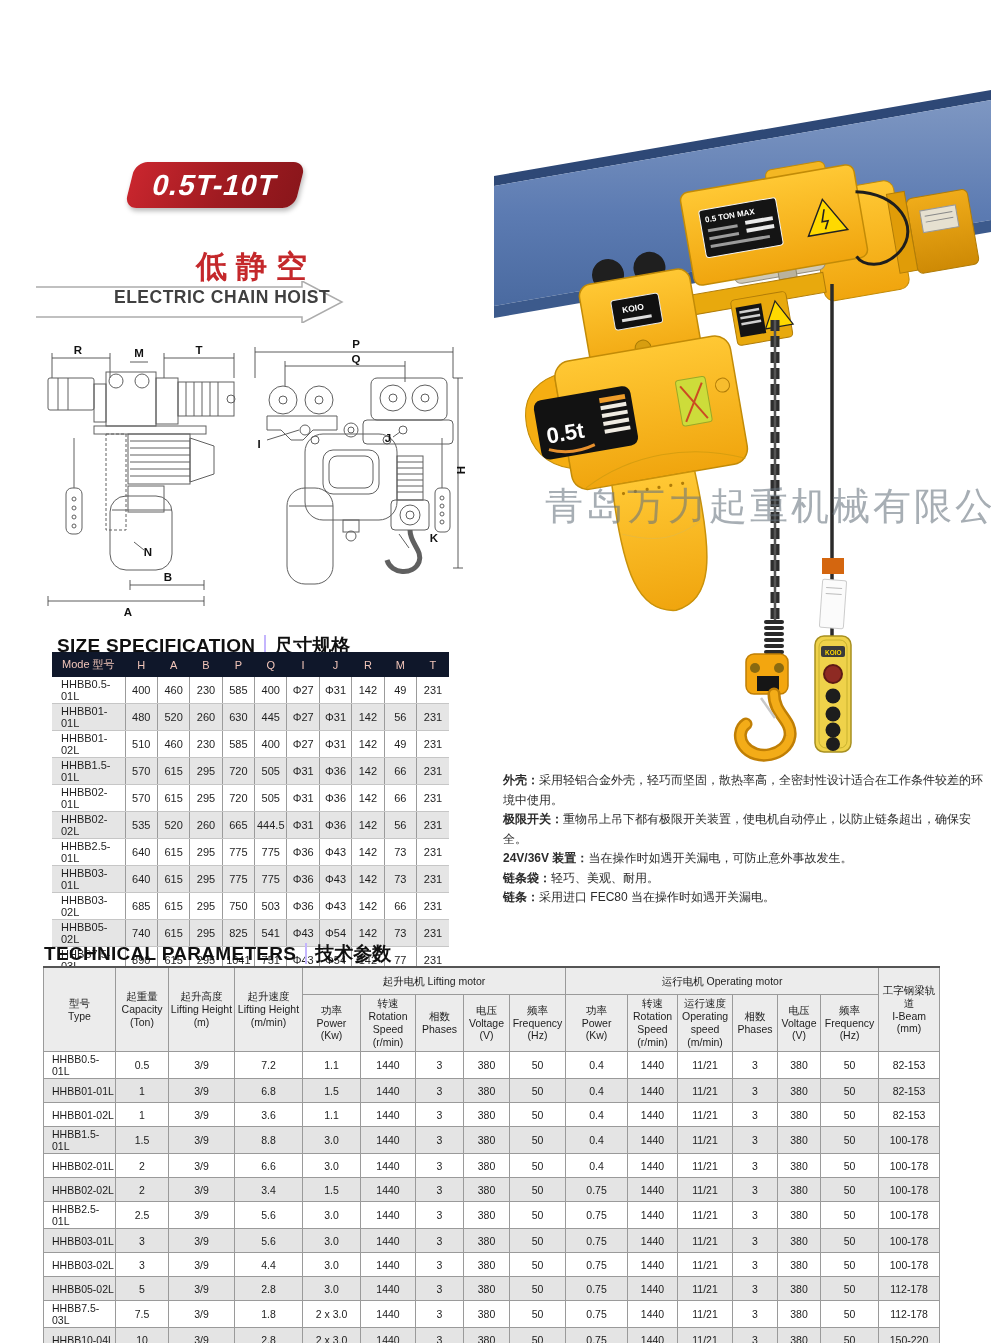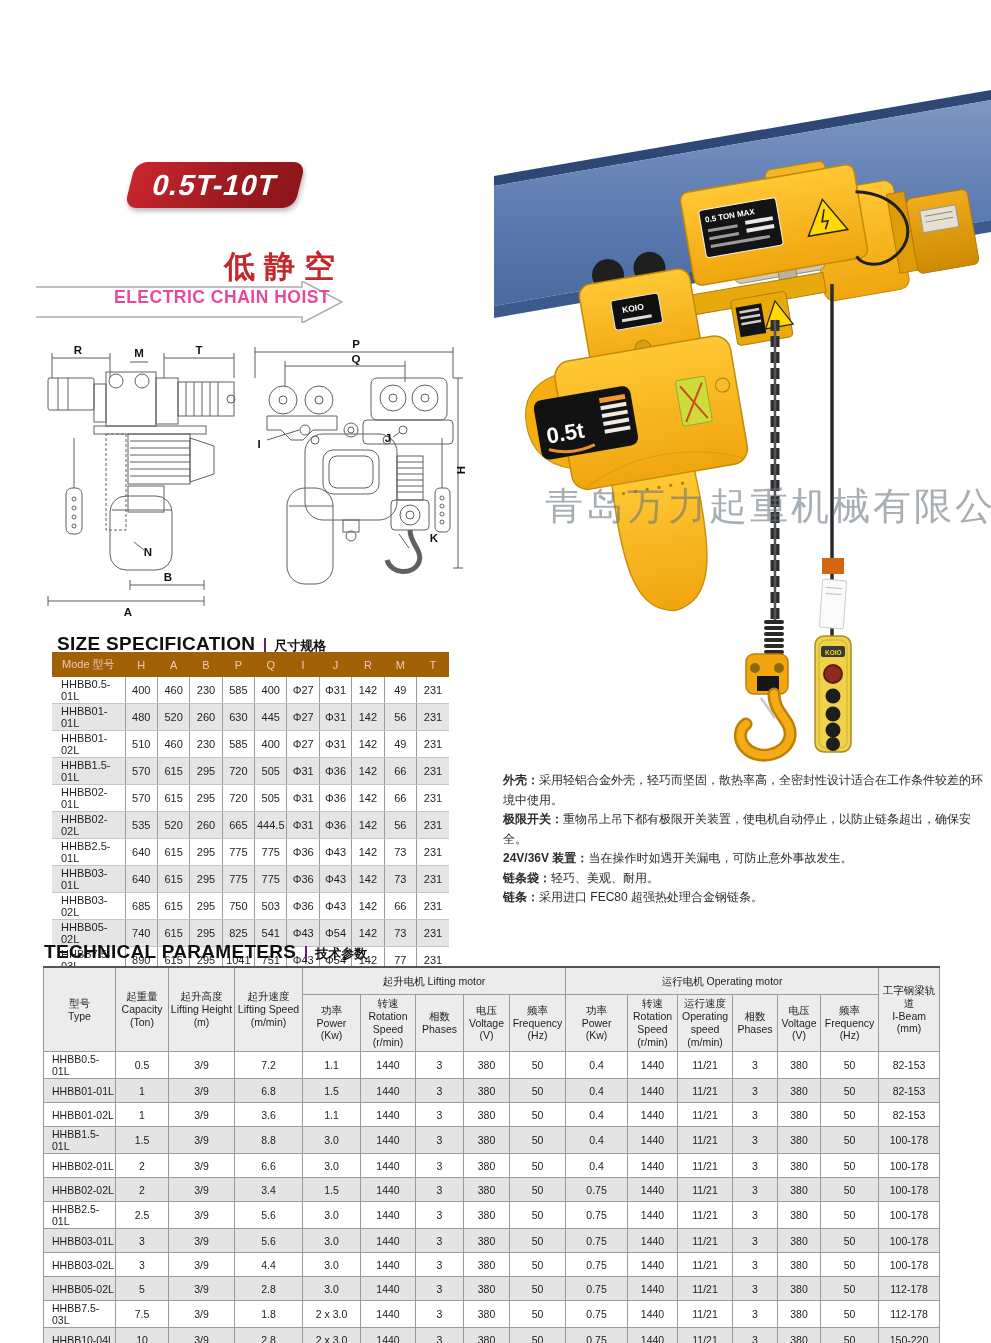--- a/index.html
+++ b/index.html
@@ -6,40 +6,40 @@
   .page{position:relative;width:991px;height:1343px;background:#fff;overflow:hidden;
         font-family:"Liberation Sans", sans-serif;color:#222;}
   
   .badge{position:absolute;left:130px;top:162px;width:170px;height:46px;
          background:linear-gradient(100deg,#C9262E 0%,#A01B21 55%,#8A161B 100%);
          transform:skewX(-14deg);border-radius:12px;box-shadow:2px 3px 5px rgba(0,0,0,.28);
          display:flex;align-items:center;justify-content:center;}
   .badge span{color:#fff;font-size:29px;font-weight:bold;letter-spacing:1px;}
   
   .sub-zh{position:absolute;left:196px;top:246px;font-size:31px;font-weight:bold;
-          color:#C4282B;letter-spacing:9px;margin-left:28px;}
+          color:#C4282B;letter-spacing:9px;}
   .arrow-svg{position:absolute;left:36px;top:281px;}
   .sub-en{position:absolute;left:114px;top:287px;font-size:17.5px;font-weight:800;
-          color:#ec4899;letter-spacing:.5px;}
+          color:#404040;letter-spacing:.5px;}
   
   .drawings{position:absolute;left:40px;top:338px;}
   .photo{position:absolute;left:480px;top:80px;}
   .watermark{position:absolute;left:545px;top:481px;font-size:38px;letter-spacing:3px;
              color:rgba(104,115,126,.58);z-index:6;white-space:nowrap;}
   
   .sec-title{position:absolute;font-weight:800;color:#101010;white-space:nowrap;}
   .sec-title .en{font-size:19px;letter-spacing:.3px;}
-  .sec-title .zh{font-size:13px;font-weight:bold;border-left:2px solid #701a75;
+  .sec-title .zh{font-size:19px;font-weight:bold;border-left:2px solid #c4b5fd;
                  margin-left:9px;padding-left:8px;}
   #size-title{left:57px;top:633px;}
   #tech-title{left:44px;top:941px;}
   
   .size-table{position:absolute;left:52px;top:652px;width:397px;border-collapse:collapse;
               table-layout:fixed;font-size:11px;}
-  .size-table th{background:#a16207;color:#F2C6BA;font-weight:normal;height:23px;
+  .size-table th{background:#0f172a;color:#F2C6BA;font-weight:normal;height:23px;
                  text-align:center;}
   .size-table th:first-child{text-align:left;padding-left:10px;}
   .size-table td{height:20px;text-align:center;color:#1f1f1f;
                  border-right:1px solid #9b9b9b;border-bottom:1px solid #c6c6c6;}
   .size-table td:last-child{border-right:none;}
   .size-table td:first-child{text-align:left;padding-left:9px;}
   .size-table tbody tr:nth-child(even){background:#E5E5E5;}
   
   .features{position:absolute;left:503px;top:771px;width:486px;font-size:12px;
             line-height:19.5px;color:#2b2b2b;}
@@ -528,21 +528,21 @@
           <td>231</td>
         </tr>
       </tbody>
   </table>
 
   <div class="features">
       <div><b>外壳：</b><span>采用轻铝合金外壳，轻巧而坚固，散热率高，全密封性设计适合在工作条件较差的环境中使用。</span></div>
       <div><b>极限开关：</b><span>重物吊上吊下都有极限开关装置，使电机自动停止，以防止链条超出，确保安全。</span></div>
       <div><b>24V/36V 装置：</b><span>当在操作时如遇开关漏电，可防止意外事故发生。</span></div>
       <div><b>链条袋：</b><span>轻巧、美观、耐用。</span></div>
-      <div><b>链条：</b><span>采用进口 FEC80 超强热处理合金钢链条。</span></div>
+      <div><b>链条：</b><span>采用进口 FEC80 当在操作时如遇开关漏电。</span></div>
     </div>
 
   <div class="sec-title" id="tech-title">
     <span class="en">TECHNICAL PARAMETERS</span><span class="zh">技术参数</span>
   </div>
   <table class="tech-table">
     <colgroup>
       <col style="width:72px">
         <col style="width:53px">
         <col style="width:66px">
@@ -564,21 +564,21 @@
       <tr>
         <th rowspan="2">型号
 Type</th>
         <th rowspan="2">起重量
 Capacity
 (Ton)</th>
         <th rowspan="2">起升高度
 Lifting Height
 (m)</th>
         <th rowspan="2">起升速度
-Lifting Speed
+Lifting Height
 (m/min)</th>
         <th colspan="5">起升电机  Lifting motor</th>
         <th colspan="6">运行电机  Operating motor</th>
         <th rowspan="2">工字钢梁轨道
 I-Beam
 (mm)</th>
       </tr>
       <tr>
         <th>功率
 Power

